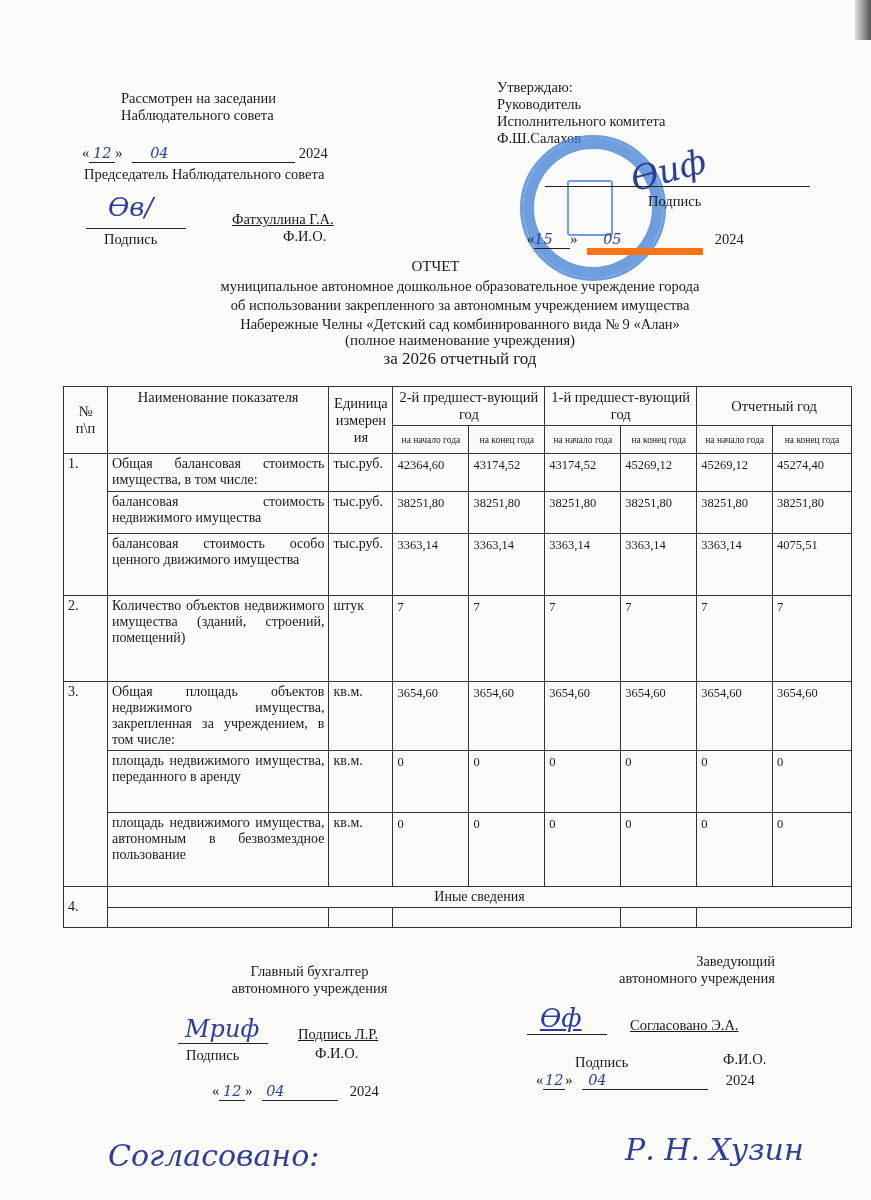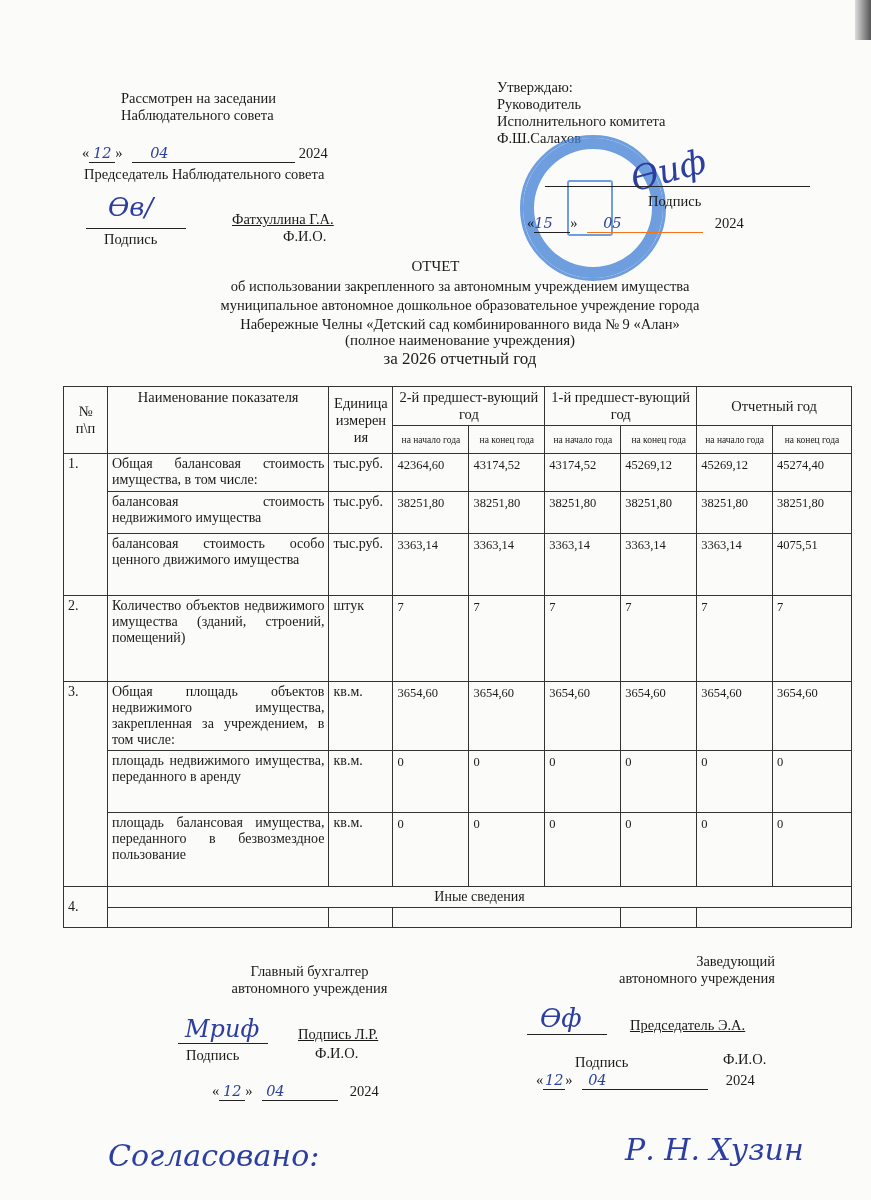--- a/index.html
+++ b/index.html
@@ -67,28 +67,28 @@
   <div>Исполнительного комитета</div>
   <div>Ф.Ш.Салахов</div>
 </div>
 <div class="stamp"></div>
 <div class="stamp-emblem"></div>
 <div class="sig" style="left:630px; top:150px; font-size:34px; transform:rotate(-15deg);">Ѳиф</div>
 <div class="line" style="left:545px; top:186px; width:265px;"></div>
 <div class="abs hdr" style="left:648px; top:193px;">Подпись</div>
 <div class="abs hdr" style="left:527px; top:215px;">
   <span>«</span><span class="hand" style="display:inline-block;width:36px;border-bottom:1px solid #222;text-align:left;">15</span><span>»</span>
-  <span class="hand" style="display:inline-block;width:100px;border-bottom:1px solid #f97316;padding-left:16px;margin-left:6px;">05</span>
+  <span class="hand" style="display:inline-block;width:100px;border-bottom:7px solid #f97316;padding-left:16px;margin-left:6px;margin-top:16px;">05</span>
   <span style="margin-left:8px;">2024</span>
 </div>
 
 <div class="abs center" style="left:0; width:871px; top:258px; font-size:15px;">ОТЧЕТ</div>
 <div class="abs center" style="left:60px; width:800px; top:277px; font-size:14.5px; line-height:19px;">
+  <div>муниципальное автономное дошкольное образовательное учреждение города</div>
   <div>об использовании закрепленного за автономным учреждением  имущества</div>
-  <div>муниципальное автономное дошкольное образовательное учреждение города</div>
   <div>Набережные Челны «Детский сад комбинированного вида № 9 «Алан»</div>
   <div style="font-size:15px; line-height:13px;">(полное наименование учреждения)</div>
   <div style="font-size:17px; line-height:20px; margin-top:2px;">за 2026 отчетный год</div>
 </div>
 
 <table class="rep">
   <colgroup>
     <col style="width:44px">
       <col style="width:222px">
       <col style="width:64px">
@@ -173,21 +173,21 @@
     <td class="name last">площадь недвижимого имущества, переданного в аренду</td>
     <td>кв.м.</td>
     <td class="num">0</td>
     <td class="num">0</td>
     <td class="num">0</td>
     <td class="num">0</td>
     <td class="num">0</td>
     <td class="num">0</td>
   </tr>
   <tr style="height:74px;">
-    <td class="name last">площадь балансовая имущества, переданного в безвозмездное пользование</td>
+    <td class="name last">площадь недвижимого имущества, автономным в безвозмездное пользование</td>
     <td>кв.м.</td>
     <td class="num">0</td>
     <td class="num">0</td>
     <td class="num">0</td>
     <td class="num">0</td>
     <td class="num">0</td>
     <td class="num">0</td>
   </tr>
   <tr style="height:20px;">
     <td rowspan="2" style="vertical-align:middle;">4.</td>
@@ -215,23 +215,23 @@
 <div class="abs hdr" style="left:212px; top:1083px;">
   <span>«</span><span class="hand" style="display:inline-block;width:26px;border-bottom:1px solid #222;text-align:center;">12</span><span>»</span>
   <span class="hand" style="display:inline-block;width:72px;border-bottom:1px solid #222;padding-left:4px;margin-left:6px;">04</span>
   <span style="margin-left:8px;">2024</span>
 </div>
 
 <div class="abs hdr" style="left:580px; top:953px; text-align:right; width:195px;">
   <div>Заведующий</div>
   <div>автономного учреждения</div>
 </div>
-<div class="sig" style="left:540px; top:1003px; font-size:26px;">Ѳф</div>
+<div class="sig" style="left:540px; top:1003px; font-size:26px;text-decoration:underline;">Ѳф</div>
 <div class="line" style="left:527px; top:1034px; width:80px;"></div>
-<div class="abs hdr uline" style="left:630px; top:1017px;">Председатель Э.А.</div>
+<div class="abs hdr uline" style="left:630px; top:1017px;">Согласовано Э.А.</div>
 <div class="abs hdr" style="left:575px; top:1054px;">Подпись</div>
 <div class="abs hdr" style="left:723px; top:1051px;">Ф.И.О.</div>
 <div class="abs hdr" style="left:536px; top:1072px;">
   <span>«</span><span class="hand" style="display:inline-block;width:22px;border-bottom:1px solid #222;text-align:center;">12</span><span>»</span>
   <span class="hand" style="display:inline-block;width:120px;border-bottom:1px solid #222;padding-left:6px;margin-left:6px;">04</span>
   <span style="margin-left:14px;">2024</span>
 </div>
 
 <div class="sig" style="left:108px; top:1138px; font-size:30px;">Согласовано:</div>
 <div class="sig" style="left:493px; top:1198px; font-size:24px;margin-top:21px;">Хм</div>

